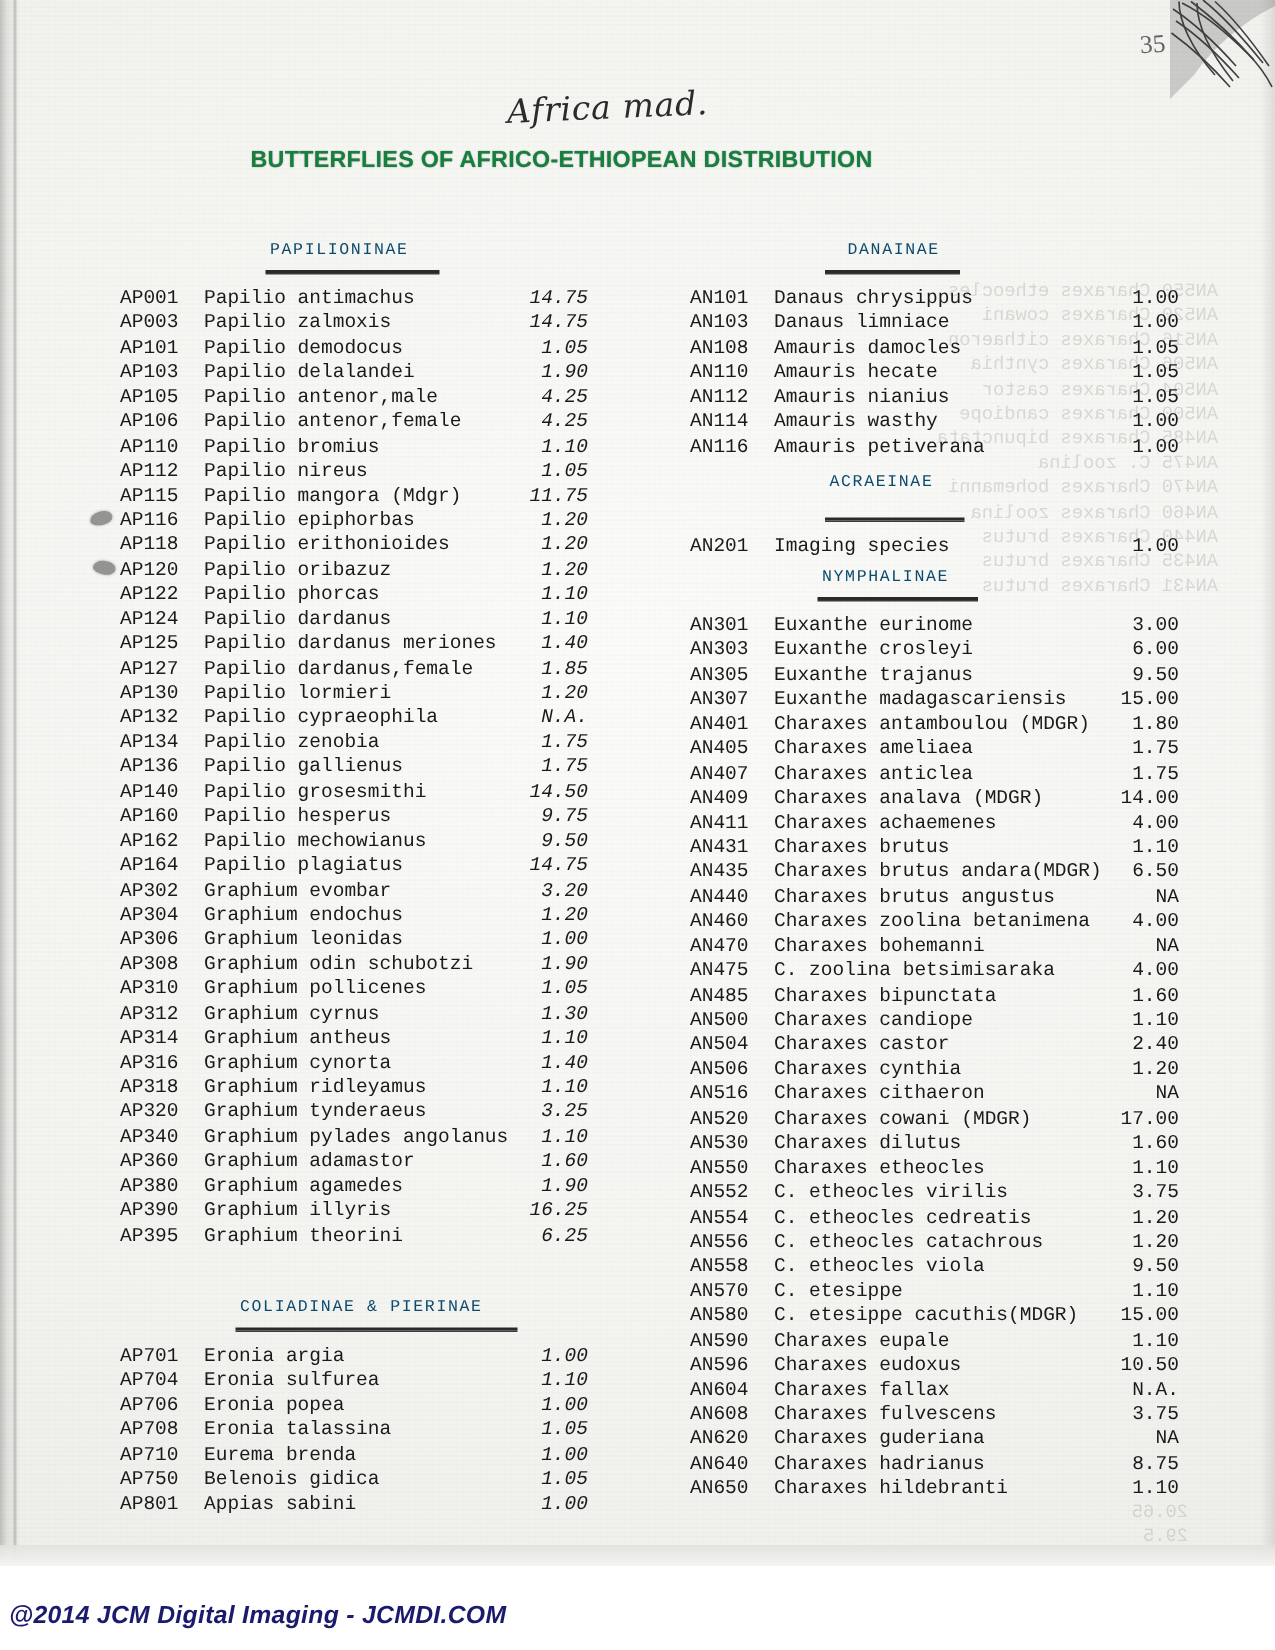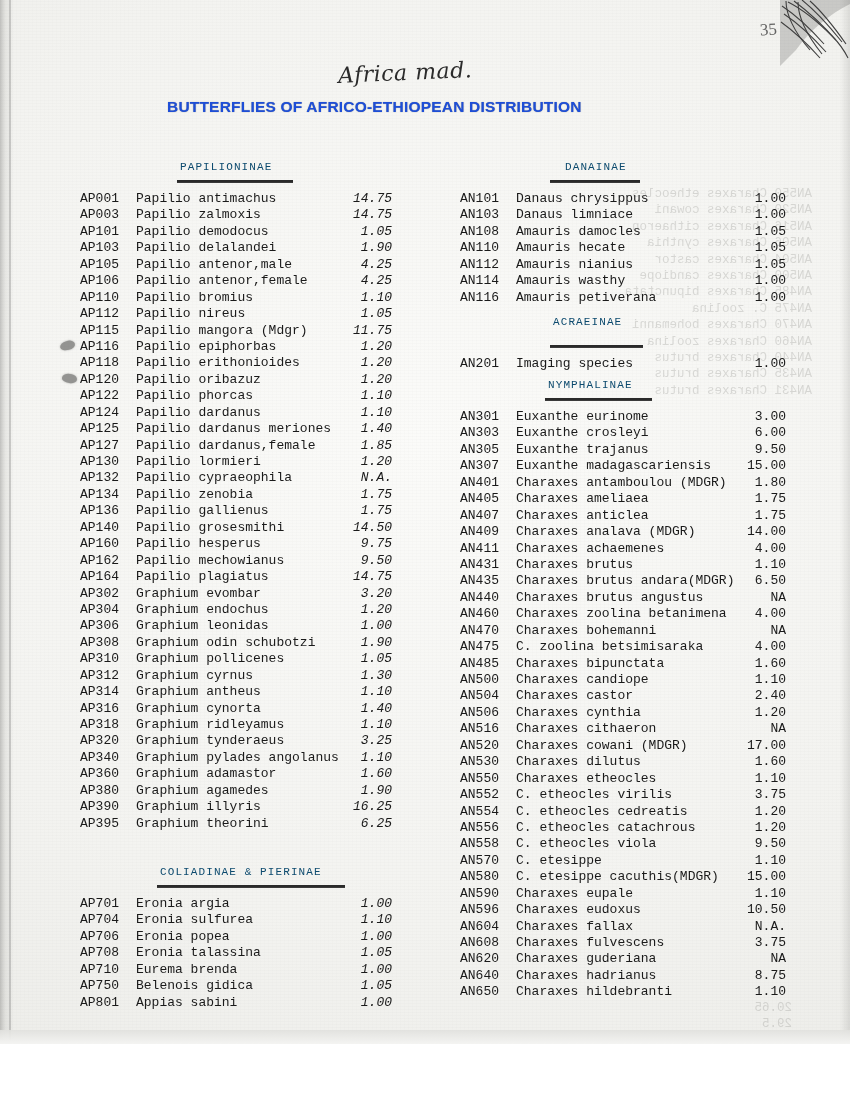--- a/index.html
+++ b/index.html
@@ -83,21 +83,21 @@
     letter-spacing: .6px;
     color: #141414;
     white-space: nowrap;
     text-shadow: 0 0 1px rgba(0,0,0,.45);
   }
   .doc-subtitle {
     font-family: "Liberation Sans", sans-serif;
     font-weight: bold;
     font-size: 15.5px;
     letter-spacing: .2px;
-    color: #1d4ed8;
+    color: #15803d;
     white-space: nowrap;
     text-shadow: 0 0 1px rgba(0,0,0,.45);
   }
 
   .page-number {
     font-family: "Liberation Serif", serif;
     font-size: 17px;
     color: #4a4a4a;
     transform: rotate(-4deg);
     opacity: .85;
@@ -287,14 +287,15 @@
   <div class="section-rule" style="left:545px; top:398px; width:107px;"></div>
 
   <div class="listing col-right" id="list-nymphalinae" style="left:460px; top:409px;"><div class="row"><span class="code">AN301</span><span class="name">Euxanthe eurinome</span><span class="price">3.00</span></div><div class="row"><span class="code">AN303</span><span class="name">Euxanthe crosleyi</span><span class="price">6.00</span></div><div class="row"><span class="code">AN305</span><span class="name">Euxanthe trajanus</span><span class="price">9.50</span></div><div class="row"><span class="code">AN307</span><span class="name">Euxanthe madagascariensis</span><span class="price">15.00</span></div><div class="row"><span class="code">AN401</span><span class="name">Charaxes antamboulou (MDGR)</span><span class="price">1.80</span></div><div class="row"><span class="code">AN405</span><span class="name">Charaxes ameliaea</span><span class="price">1.75</span></div><div class="row"><span class="code">AN407</span><span class="name">Charaxes anticlea</span><span class="price">1.75</span></div><div class="row"><span class="code">AN409</span><span class="name">Charaxes analava (MDGR)</span><span class="price">14.00</span></div><div class="row"><span class="code">AN411</span><span class="name">Charaxes achaemenes</span><span class="price">4.00</span></div><div class="row"><span class="code">AN431</span><span class="name">Charaxes brutus</span><span class="price">1.10</span></div><div class="row"><span class="code">AN435</span><span class="name">Charaxes brutus andara(MDGR)</span><span class="price">6.50</span></div><div class="row"><span class="code">AN440</span><span class="name">Charaxes brutus angustus</span><span class="price">NA</span></div><div class="row"><span class="code">AN460</span><span class="name">Charaxes zoolina betanimena</span><span class="price">4.00</span></div><div class="row"><span class="code">AN470</span><span class="name">Charaxes bohemanni</span><span class="price">NA</span></div><div class="row"><span class="code">AN475</span><span class="name">C. zoolina betsimisaraka</span><span class="price">4.00</span></div><div class="row"><span class="code">AN485</span><span class="name">Charaxes bipunctata</span><span class="price">1.60</span></div><div class="row"><span class="code">AN500</span><span class="name">Charaxes candiope</span><span class="price">1.10</span></div><div class="row"><span class="code">AN504</span><span class="name">Charaxes castor</span><span class="price">2.40</span></div><div class="row"><span class="code">AN506</span><span class="name">Charaxes cynthia</span><span class="price">1.20</span></div><div class="row"><span class="code">AN516</span><span class="name">Charaxes cithaeron</span><span class="price">NA</span></div><div class="row"><span class="code">AN520</span><span class="name">Charaxes cowani (MDGR)</span><span class="price">17.00</span></div><div class="row"><span class="code">AN530</span><span class="name">Charaxes dilutus</span><span class="price">1.60</span></div><div class="row"><span class="code">AN550</span><span class="name">Charaxes etheocles</span><span class="price">1.10</span></div><div class="row"><span class="code">AN552</span><span class="name">C. etheocles virilis</span><span class="price">3.75</span></div><div class="row"><span class="code">AN554</span><span class="name">C. etheocles cedreatis</span><span class="price">1.20</span></div><div class="row"><span class="code">AN556</span><span class="name">C. etheocles catachrous</span><span class="price">1.20</span></div><div class="row"><span class="code">AN558</span><span class="name">C. etheocles viola</span><span class="price">9.50</span></div><div class="row"><span class="code">AN570</span><span class="name">C. etesippe</span><span class="price">1.10</span></div><div class="row"><span class="code">AN580</span><span class="name">C. etesippe cacuthis(MDGR)</span><span class="price">15.00</span></div><div class="row"><span class="code">AN590</span><span class="name">Charaxes eupale</span><span class="price">1.10</span></div><div class="row"><span class="code">AN596</span><span class="name">Charaxes eudoxus</span><span class="price">10.50</span></div><div class="row"><span class="code">AN604</span><span class="name">Charaxes fallax</span><span class="price">N.A.</span></div><div class="row"><span class="code">AN608</span><span class="name">Charaxes fulvescens</span><span class="price">3.75</span></div><div class="row"><span class="code">AN620</span><span class="name">Charaxes guderiana</span><span class="price">NA</span></div><div class="row"><span class="code">AN640</span><span class="name">Charaxes hadrianus</span><span class="price">8.75</span></div><div class="row"><span class="code">AN650</span><span class="name">Charaxes hildebranti</span><span class="price">1.10</span></div></div>
 
   <div class="smudge" style="left:60px; top:341px; transform:rotate(-12deg);"></div>
   <div class="smudge" style="left:62px; top:374px; transform:rotate(10deg);"></div>
 
   <div id="bottom-band"></div>
   <div id="bottom-white"></div>
 
+  <div id="watermark">@2014 JCM Digital Imaging - JCMDI.COM</div>
 
 </div>
 
 </body></html>

